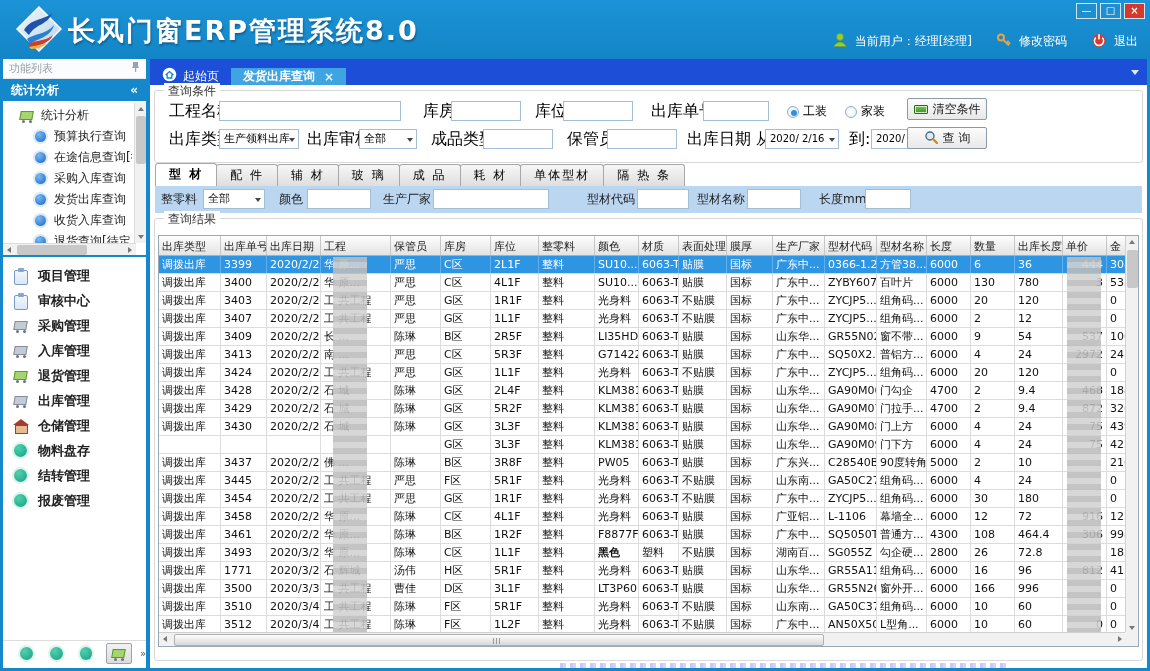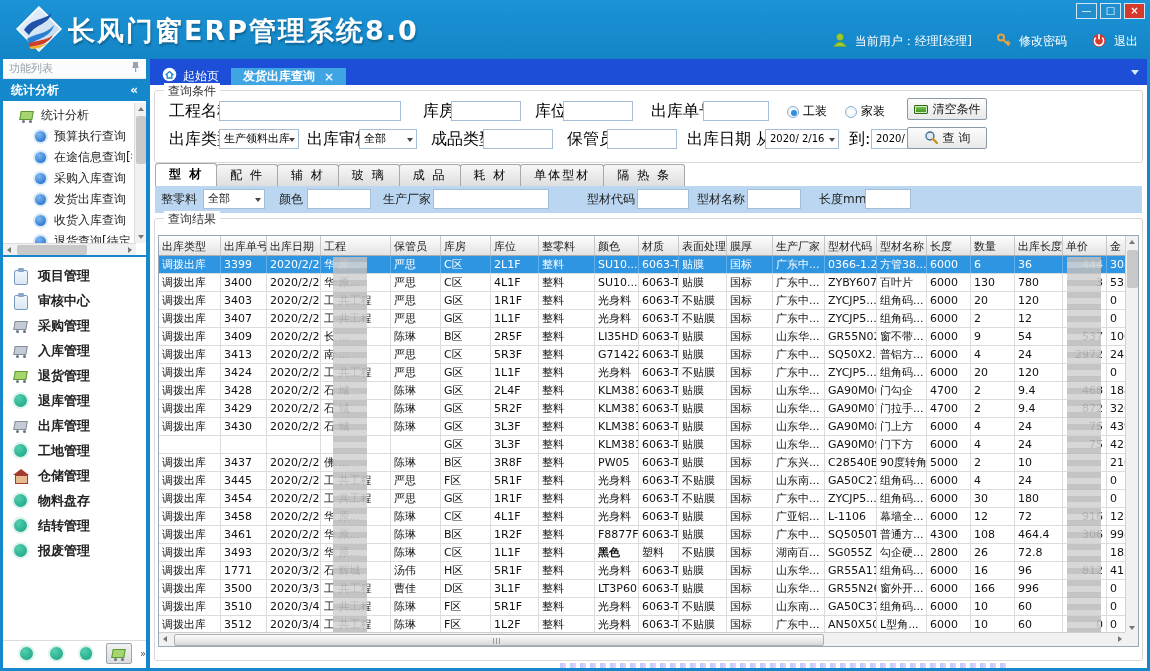--- a/index.html
+++ b/index.html
@@ -232,30 +232,22 @@
         </div>
         <div class="menu-item">
           <span class="mi icon-cart"></span>
           <span>入库管理</span>
         </div>
         <div class="menu-item">
           <span class="mi icon-cart green"></span>
           <span>退货管理</span>
         </div>
         <div class="menu-item">
-          <span class="mi icon-dot"></span>
-          <span>退库管理</span>
-        </div>
-        <div class="menu-item">
           <span class="mi icon-cart"></span>
           <span>出库管理</span>
-        </div>
-        <div class="menu-item">
-          <span class="mi icon-dot"></span>
-          <span>工地管理</span>
         </div>
         <div class="menu-item">
           <span class="mi icon-home"></span>
           <span>仓储管理</span>
         </div>
         <div class="menu-item">
           <span class="mi icon-dot"></span>
           <span>物料盘存</span>
         </div>
         <div class="menu-item">

